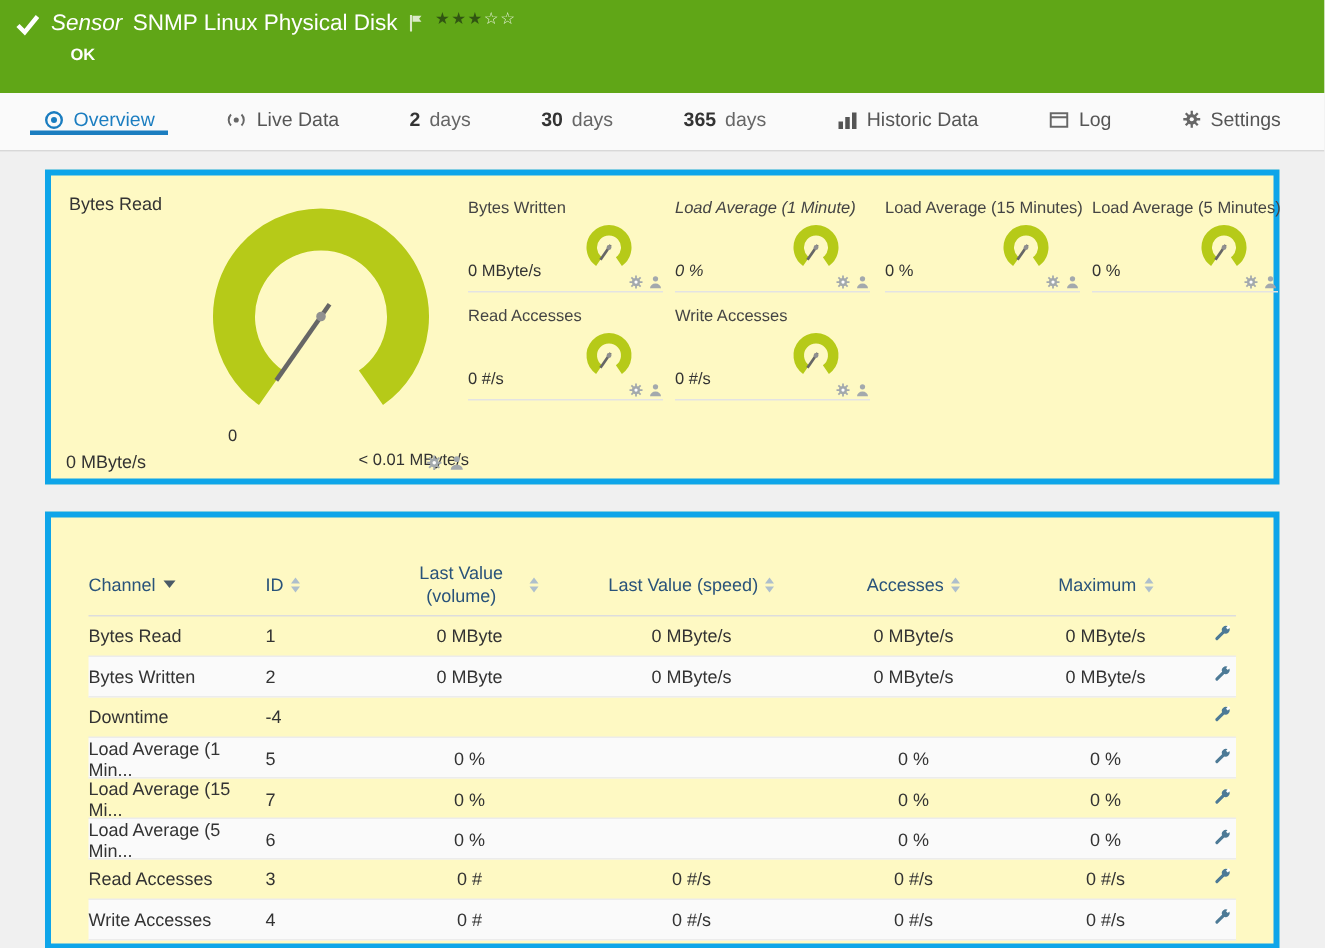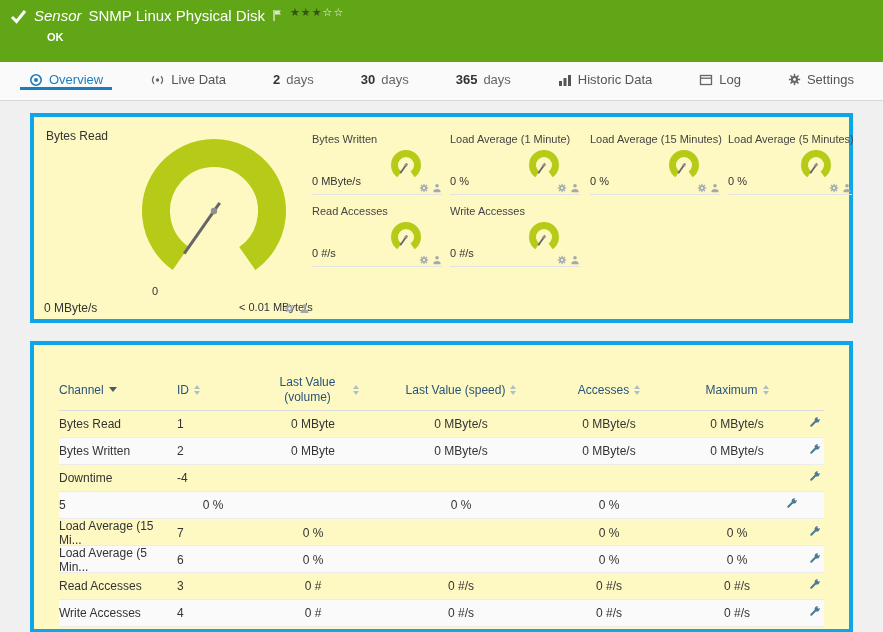--- a/index.html
+++ b/index.html
@@ -34,21 +34,21 @@
   .panel-gauges { height: 210px; position: relative; margin-bottom: 18px; }
   .big-title { position: absolute; left: 12px; top: 12px; font-size: 12px; color: #333; }
   .big-gauge { position: absolute; left: 95px; top: 16px; }
   .scale-min { position: absolute; left: 118px; top: 168px; font-size: 11px; color: #333; }
   .scale-max { position: absolute; left: 205px; top: 184px; font-size: 11px; color: #333; }
   .big-value { position: absolute; left: 10px; top: 184px; font-size: 12px; color: #333; }
   .big-icons { position: absolute; left: 250px; top: 186px; display: flex; gap: 4px; }
   
   .mini-cell { position: absolute; width: 130px; height: 64px; }
   .mc0 { left: 278px; top: 16px; }
-  .mc1 { left: 416px; top: 16px; }
+  .mc1 { left: 416px; top: 16px; font-style: italic; }
   .mc2 { left: 556px; top: 16px; }
   .mc3 { left: 694px; top: 16px; width: 124px; }
   .mc4 { left: 278px; top: 88px; }
   .mc5 { left: 416px; top: 88px; }
   .mini-title { font-size: 11px; color: #444; height: 14px; white-space: nowrap; }
   .mini-body { position: relative; height: 48px; border-bottom: 1px solid #e3e3e3; }
   .mini-value { position: absolute; left: 0; bottom: 7px; font-size: 11px; color: #333; }
   .mini-gauge { position: absolute; right: 16px; top: 1px; }
   .mini-icons { position: absolute; right: 0; bottom: 1px; display: flex; gap: 3px; }
   
@@ -434,20 +434,21 @@
         <div class="c-edit"><svg width="15" height="15" viewBox="0 0 16 16" style="display:inline-block">
               <g transform="rotate(45 8 8)">
                 <circle cx="8" cy="4" r="2.7" fill="#4d7a96"></circle>
                 <rect x="6.9" y="4" width="2.2" height="10" rx="1.1" fill="#4d7a96"></rect>
                 <rect x="7.1" y="0.2" width="1.8" height="2.6" fill="#fff"></rect>
               </g>
             </svg></div>
       </div>
 
       <div class="trow">
+        <div>Load Average (1 Min...</div>
         <div>5</div>
         <div class="c-center">0 %</div>
         <div class="c-center"></div>
         <div class="c-center">0 %</div>
         <div class="c-center">0 %</div>
         <div class="c-edit"><svg width="15" height="15" viewBox="0 0 16 16" style="display:inline-block">
               <g transform="rotate(45 8 8)">
                 <circle cx="8" cy="4" r="2.7" fill="#4d7a96"></circle>
                 <rect x="6.9" y="4" width="2.2" height="10" rx="1.1" fill="#4d7a96"></rect>
                 <rect x="7.1" y="0.2" width="1.8" height="2.6" fill="#fff"></rect>

